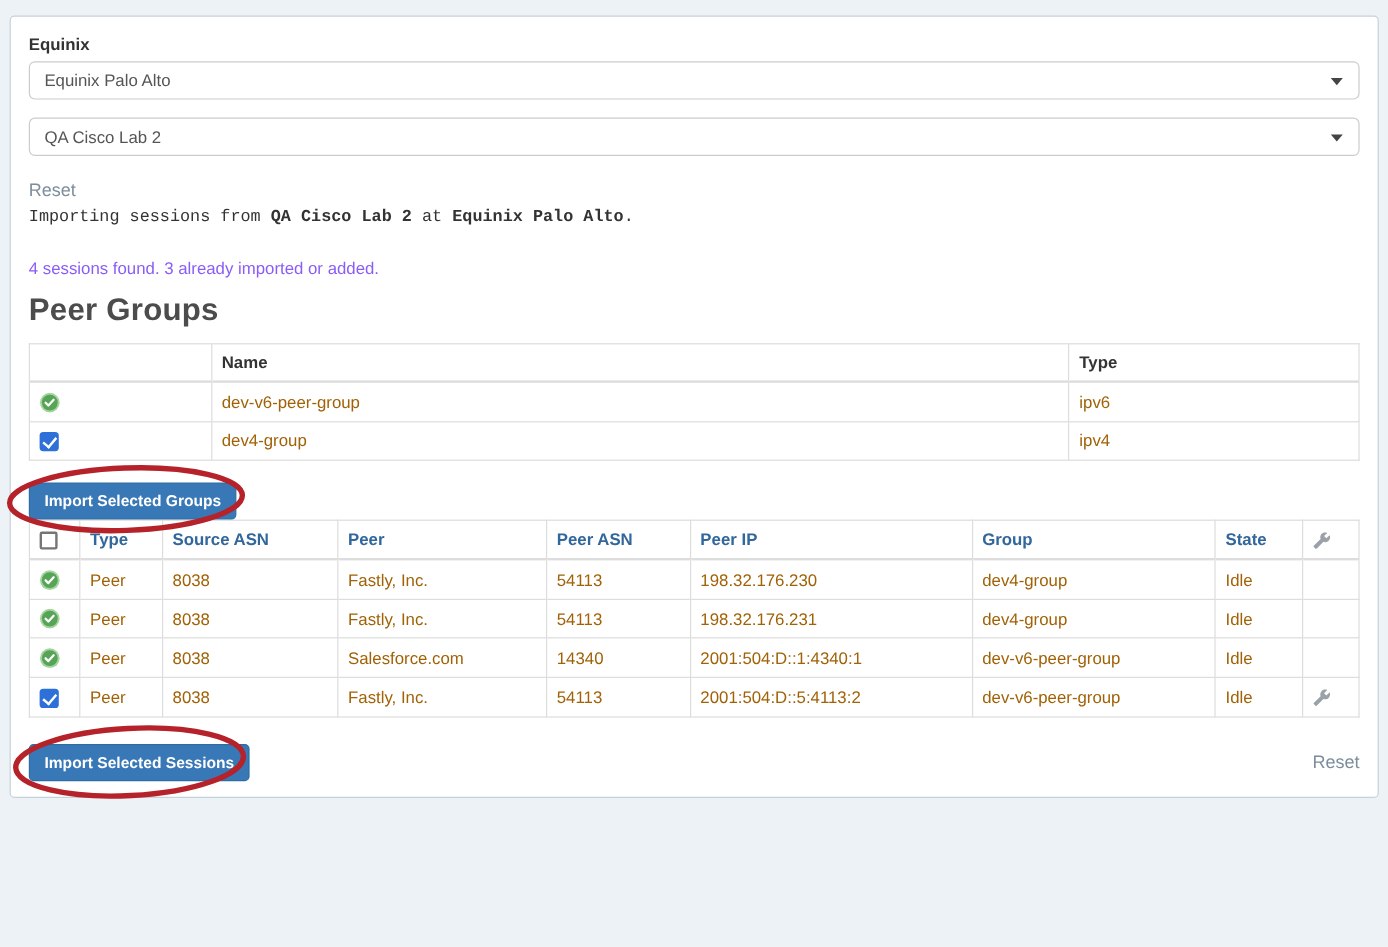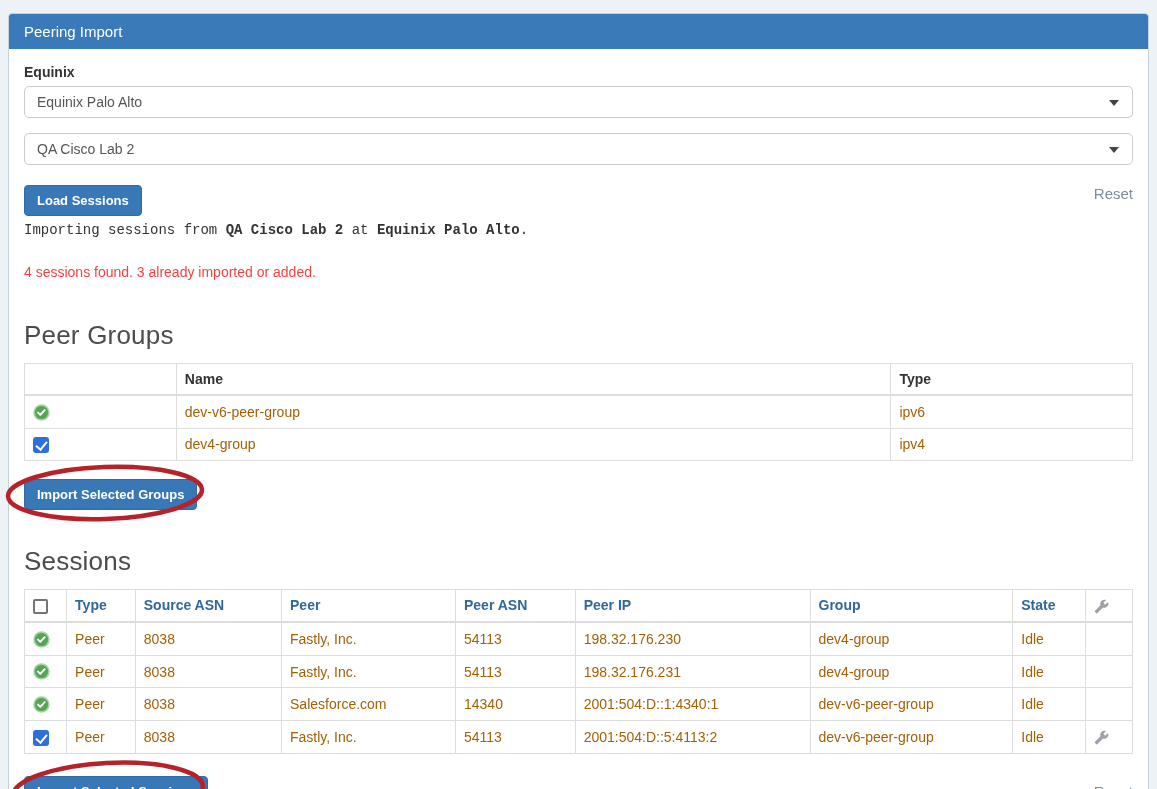--- a/index.html
+++ b/index.html
@@ -58,27 +58,27 @@
     padding: 7px 12px;
     border: 1px solid #2e6da4;
     border-radius: 4px;
     cursor: pointer;
     font-family: inherit;
   }
   .reset-link { color: #7d8d9b; text-decoration: none; font-size: 15px; cursor: pointer; }
 
   .action-row { display: flex; justify-content: space-between; align-items: flex-start; margin: 18px 0 6px 0; }
   .status-line { margin: 0 0 6px 0; font-size: 14px; color:#333;font-family:Liberation Mono, monospace; }
-  .summary-line { margin: 26px 0 0 0; font-size: 14px; color:#ef4444; }
+  .summary-line { margin: 26px 0 0 0; font-size: 14px; color:#8b5cf6; }
 
   h2.section-heading {
-    font-weight: 400;
+    font-weight: 700;
     font-size: 26px;
     color: #4c4c4c;
-    margin: 40px 0 12px 0;
+    margin: 12px 0 12px 0;
     letter-spacing: 0.2px;
   }
 
   table { width: 100%; border-collapse: collapse; background:#fff; }
   th, td { border: 1px solid #ddd; padding: 7px 8px; font-size: 14px; text-align: left; vertical-align: middle; }
   thead th { border-bottom-width: 2px; }
   .pg-table thead th { color: #333; font-weight: bold; margin-left: 40px; }
   .sess-table thead th { color: #31679b; font-weight: bold; }
   td { color: #a16207; }
   tbody tr { height: 32px; }
@@ -123,40 +123,38 @@
       <circle cx="8.5" cy="8.5" r="6.6" fill="#56a456"></circle>
       <path d="M5 8.6l2.3 2.3 4.4-4.8" stroke="#fff" stroke-width="1.9" fill="none" stroke-linecap="round" stroke-linejoin="round"></path>
     </g>
     <g id="icon-wrench">
       <path transform="scale(-1,1) translate(-24,0)" fill="#9aa1a8" d="M22.7 19l-9.1-9.1c.9-2.3.4-5-1.5-6.9-2-2-5-2.4-7.4-1.3L9 6 6 9 1.6 4.7C.4 7.1.9 10.1 2.9 12.1c1.9 1.9 4.6 2.4 6.9 1.5l9.1 9.1c.4.4 1 .4 1.4 0l2.3-2.3c.5-.4.5-1.1.1-1.4z"></path>
     </g>
   </defs>
 </svg>
 
 <div class="panel">
-  <div class="panel-heading">Peering Import</div>
   <div class="panel-body">
 
     <div class="form-group">
       <label>Equinix</label>
       <div class="select-control">
         <span>Equinix Palo Alto</span>
         <span class="select-caret"></span>
       </div>
     </div>
 
     <div class="form-group">
       <div class="select-control">
         <span>QA Cisco Lab 2</span>
         <span class="select-caret"></span>
       </div>
     </div>
 
     <div class="action-row" style="margin-top:20px">
-      <button class="btn">Load Sessions</button>
       <a class="reset-link">Reset</a>
     </div>
 
     <p class="status-line"><span>Importing sessions from </span><b>QA Cisco Lab 2</b><span> at </span><b>Equinix Palo Alto</b><span>.</span></p>
 
     <p class="summary-line">4 sessions found. 3 already imported or added.</p>
 
     <h2 class="section-heading">Peer Groups</h2>
 
     <table class="pg-table">
@@ -190,21 +188,20 @@
 
     <div style="margin-top:18px">
       <span class="annotated">
         <svg class="annot-ellipse" style="left:-20px; top:-15px;" width="202" height="58" viewBox="0 0 202 58">
           <ellipse cx="101" cy="29" rx="97" ry="26" transform="rotate(-2 101 29)"></ellipse>
         </svg>
         <button class="btn">Import Selected Groups</button>
       </span>
     </div>
 
-    <h2 class="section-heading" style="margin-top:36px">Sessions</h2>
 
     <table class="sess-table">
       <colgroup>
         <col style="width:3.8%">
           <col style="width:6.2%">
           <col style="width:13.2%">
           <col style="width:15.7%">
         <col style="width:10.8%">
           <col style="width:21.2%">
           <col style="width:18.3%">

